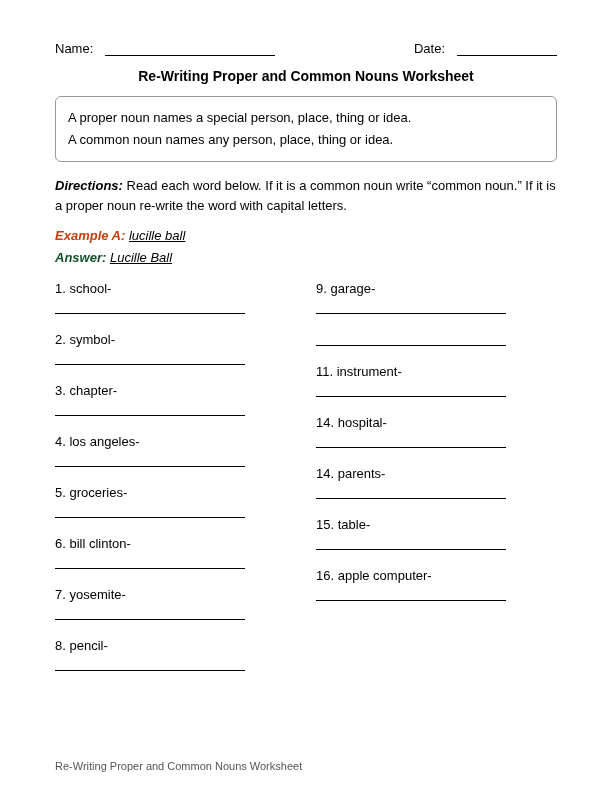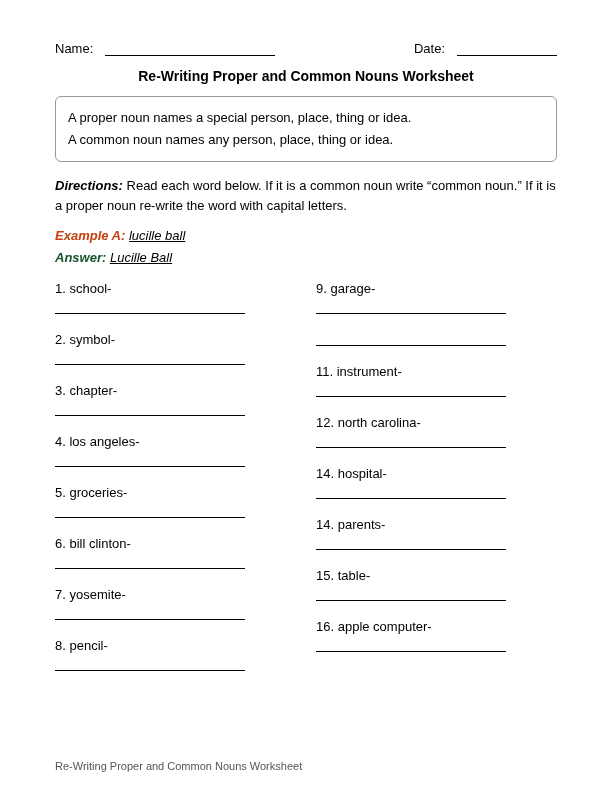--- a/index.html
+++ b/index.html
@@ -194,24 +194,20 @@
         <div class="item-line"></div>
       </div>
       <div class="item">
         <div class="item-line"></div>
       </div>
       <div class="item">
         <div class="item-label"><span>11.</span> <span>instrument-</span></div>
         <div class="item-line"></div>
       </div>
       <div class="item">
-        <div class="item-label"><span>12.</span> <span>north carolina-</span></div>
-        <div class="item-line"></div>
-      </div>
-      <div class="item">
         <div class="item-label"><span>14.</span> <span>hospital-</span></div>
         <div class="item-line"></div>
       </div>
       <div class="item">
         <div class="item-label"><span>14.</span> <span>parents-</span></div>
         <div class="item-line"></div>
       </div>
       <div class="item">
         <div class="item-label"><span>15.</span> <span>table-</span></div>
         <div class="item-line"></div>

